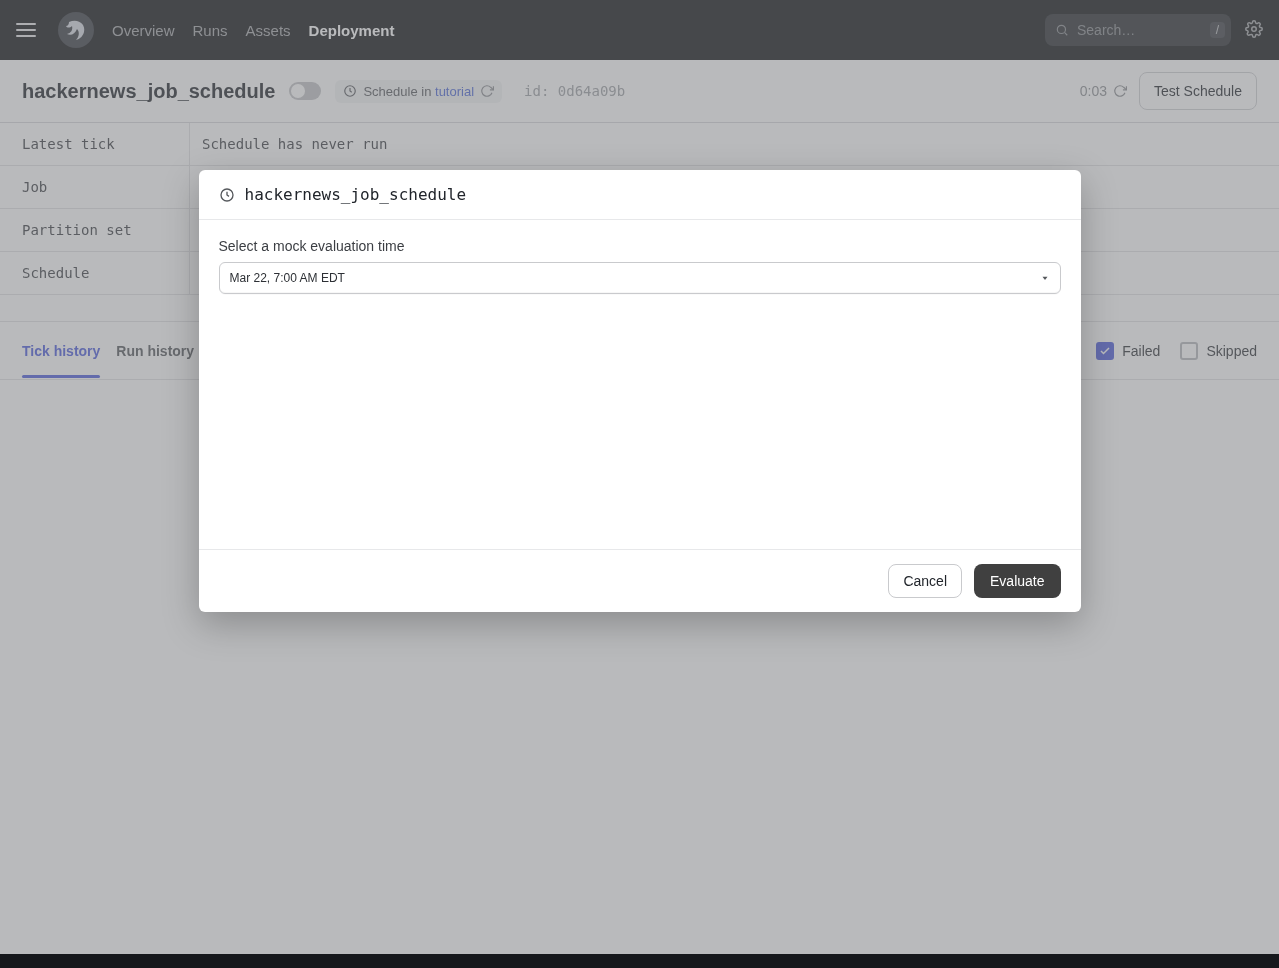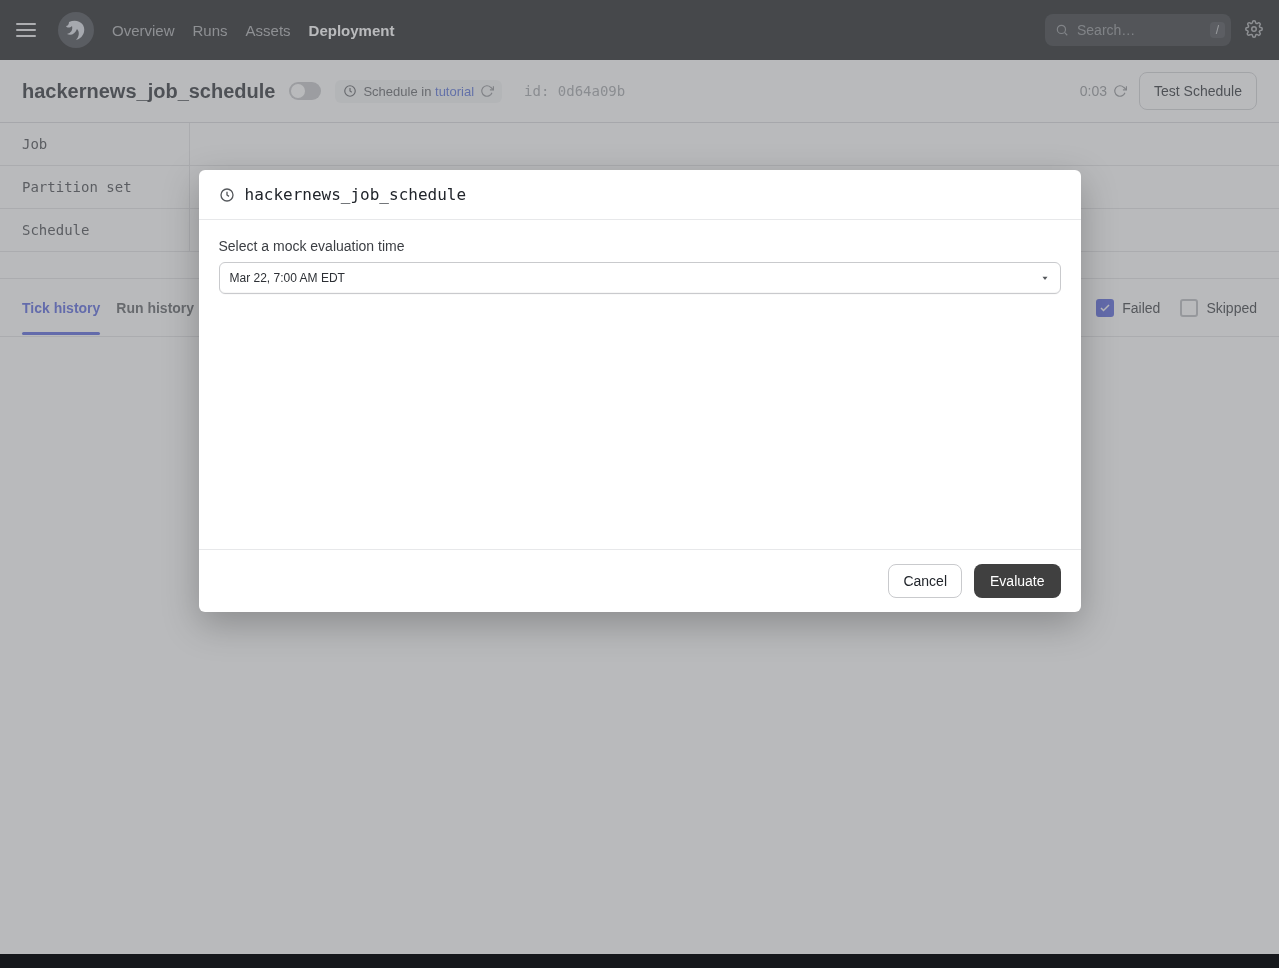--- a/index.html
+++ b/index.html
@@ -134,20 +134,24 @@
           <polyline points="23 4 23 10 17 10"></polyline>
           <path d="M20.49 15a9 9 0 1 1-2.12-9.36L23 10"></path>
         </svg>
     </div>
     <button class="btn-outline">Test Schedule</button>
   </div>
 </div>
 
 <div>
   <div class="info-row">
+    <div class="info-label">Latest tick</div>
+    <div class="info-value">Schedule has never run</div>
+  </div>
+  <div class="info-row">
     <div class="info-label">Job</div>
     <div class="info-value"></div>
   </div>
   <div class="info-row">
     <div class="info-label">Partition set</div>
     <div class="info-value"></div>
   </div>
   <div class="info-row">
     <div class="info-label">Schedule</div>
     <div class="info-value"></div>

